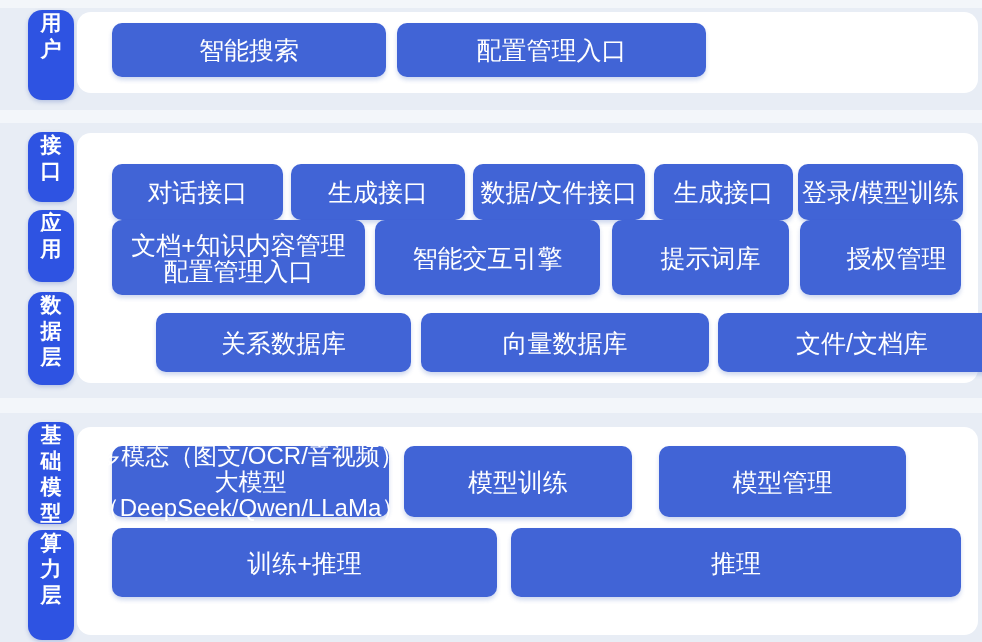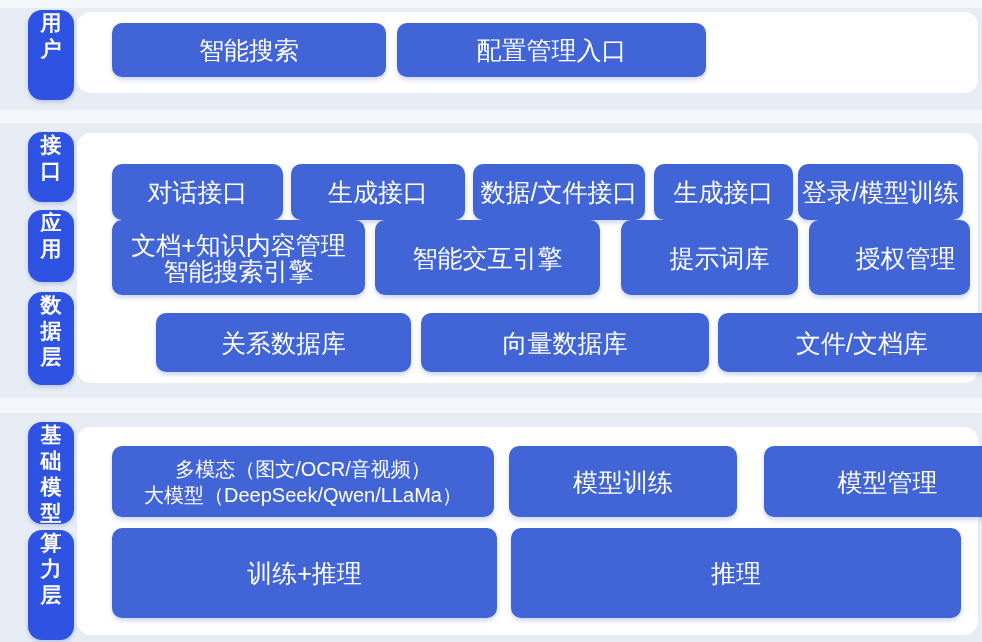--- a/index.html
+++ b/index.html
@@ -44,21 +44,21 @@
   .panel-user{top:4px;height:81px;}
   .panel-mid{top:10px;height:250px;}
   .panel-bottom{top:14px;height:208px;}
 
   .row{position:absolute;left:35px;display:flex;}
   .row-user{top:11px;height:54px;}
   .row-if{top:31px;height:56px;}
   .row-app{top:87px;height:75px;}
   .row-data{top:180px;height:59px;padding-left:44px;}
   .row-found{top:19px;height:71px;}
-  .row-comp{top:101px;height:90px;}
+  .row-comp{top:101px;height:69px;}
 
   .btn{
     background:#4164d6;border-radius:10px;color:#ffffff;
     font-size:25px;line-height:26px;
     display:flex;align-items:center;justify-content:center;
     text-align:center;white-space:pre-line;
     box-shadow:0 3px 4px rgba(43,80,180,0.22);
     box-sizing:border-box;
   }
   
@@ -67,28 +67,28 @@
   .b-config{width:309px;margin-left:11px;}
   
   .b-dialog{width:171px;}
   .b-gen{width:174px;margin-left:8px;}
   .b-datafile{width:172px;margin-left:8px;}
   .b-searchapi{width:139px;margin-left:9px;}
   .b-loginauth{width:165px;margin-left:5px;}
   
   .b-docmgmt{width:253px;}
   .b-interact{width:225px;margin-left:10px;}
-  .b-prompt{width:177px;margin-left:21px;padding-left:20px;}
+  .b-prompt{width:177px;margin-left:12px;padding-left:20px;}
   .b-authmgmt{width:161px;margin-left:11px;padding-left:32px;}
   
   .b-rdb{width:255px;}
   .b-vdb{width:288px;margin-left:10px;}
   .b-filedb{width:288px;margin-left:9px;}
   
-  .b-llm{width:382px;font-size:20px;}
+  .b-llm{width:277px;font-size:24px;}
   .b-train{width:228px;margin-left:15px;}
   .b-modelmgmt{width:247px;margin-left:27px;}
   
   .b-traininf{width:385px;}
   .b-inf{width:450px;margin-left:14px;}
 </style>
 </head>
 <body>
 
 <div class="stage">
@@ -118,21 +118,21 @@
     <div class="panel panel-mid">
       <div class="row row-if">
         <div class="btn b-dialog">对话接口</div>
         <div class="btn b-gen">生成接口</div>
         <div class="btn b-datafile">数据/文件接口</div>
         <div class="btn b-searchapi">生成接口</div>
         <div class="btn b-loginauth">登录/模型训练</div>
       </div>
       <div class="row row-app">
         <div class="btn b-docmgmt">文档+知识内容管理
-智能搜索引擎</div>
+配置管理入口</div>
         <div class="btn b-interact">智能交互引擎</div>
         <div class="btn b-prompt">提示词库</div>
         <div class="btn b-authmgmt">授权管理</div>
       </div>
       <div class="row row-data">
         <div class="btn b-rdb">关系数据库</div>
         <div class="btn b-vdb">向量数据库</div>
         <div class="btn b-filedb">文件/文档库</div>
       </div>
     </div>

